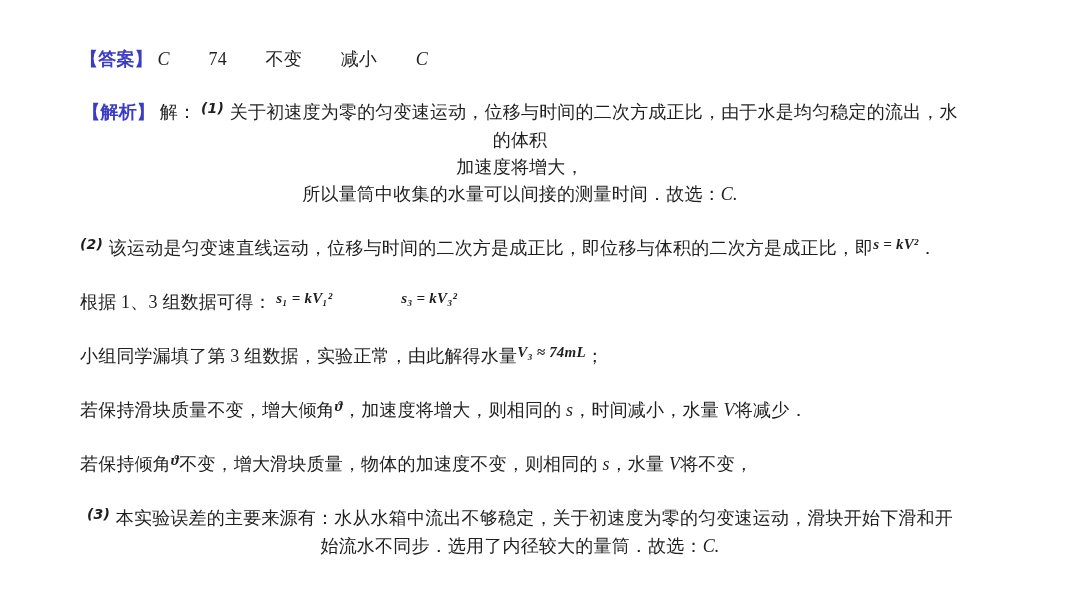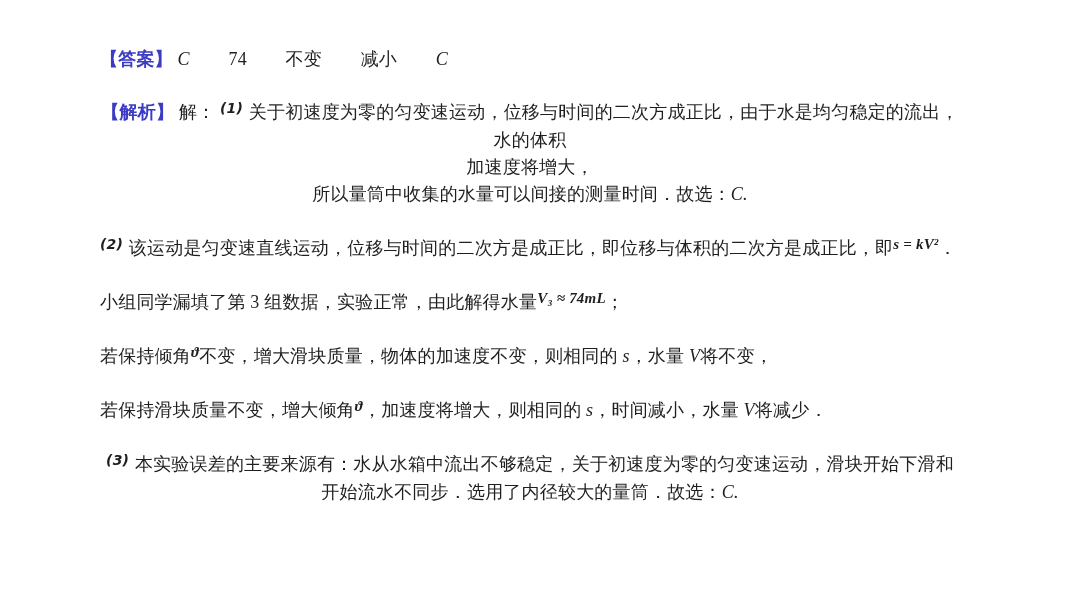--- a/index.html
+++ b/index.html
@@ -10,21 +10,21 @@
   body {
     width: 1080px;
     height: 608px;
     overflow: hidden;
     font-family: "Liberation Serif", serif;
     color: #1f1f1f;
   }
   .page {
     box-sizing: border-box;
     width: 1000px;
-    padding: 46px 40px 0 100px;
+    padding: 46px 40px 0 80px;
   }
   p.line {
     margin: 0 0 27px 0;
     font-size: 18px;
     line-height: 26px;
     letter-spacing: 0.2px;
   }
   p.multi {
     line-height: 27px;
     text-align: center;
@@ -86,31 +86,36 @@
     <span>关于初速度为零的匀变速运动，位移与时间的二次方成正比，由于水是均匀稳定的流出，水的体积</span><br>
     <span>加速度将增大，</span><br>
     <span>所以量筒中收集的水量可以间接的测量时间．故选：</span><span class="var">C.</span>
   </p>
 
   <p class="line">
     <span class="plabel">(2)</span>
     <span>该运动是匀变速直线运动，位移与时间的二次方是成正比，即位移与体积的二次方是成正比，即</span><span class="formula">s = kV²</span><span>．</span>
   </p>
 
+  <p class="line">
+    <span>根据 1、3 组数据可得：</span>
+    <span class="formula">s₁ = kV₁²</span>
+    <span class="formula gap-left">s₃ = kV₃²</span>
+  </p>
 
   <p class="line">
     <span>小组同学漏填了第 3 组数据，实验正常，由此解得水量</span><span class="formula">V₃ ≈ 74mL</span><span>；</span>
   </p>
 
   <p class="line">
-    <span>若保持倾角</span><span class="formula">ϑ</span><span>不变，增大滑块质量，物体的加速度不变，则相同的 </span><span class="var">s</span><span>，水量 </span><span class="var">V</span><span>将不变，</span>
+    <span>若保持滑块质量不变，增大倾角</span><span class="formula">ϑ</span><span>，加速度将增大，则相同的 </span><span class="var">s</span><span>，时间减小，水量 </span><span class="var">V</span><span>将减少．</span>
   </p>
 
   <p class="line">
-    <span>若保持滑块质量不变，增大倾角</span><span class="formula">ϑ</span><span>，加速度将增大，则相同的 </span><span class="var">s</span><span>，时间减小，水量 </span><span class="var">V</span><span>将减少．</span>
+    <span>若保持倾角</span><span class="formula">ϑ</span><span>不变，增大滑块质量，物体的加速度不变，则相同的 </span><span class="var">s</span><span>，水量 </span><span class="var">V</span><span>将不变，</span>
   </p>
 
   <p class="line multi">
     <span class="plabel">(3)</span>
     <span>本实验误差的主要来源有：水从水箱中流出不够稳定，关于初速度为零的匀变速运动，滑块开始下滑和开始流水不同步．选用了内径较大的量筒．故选：</span><span class="var">C.</span>
   </p>
 
 </div>
 
 </body></html>

